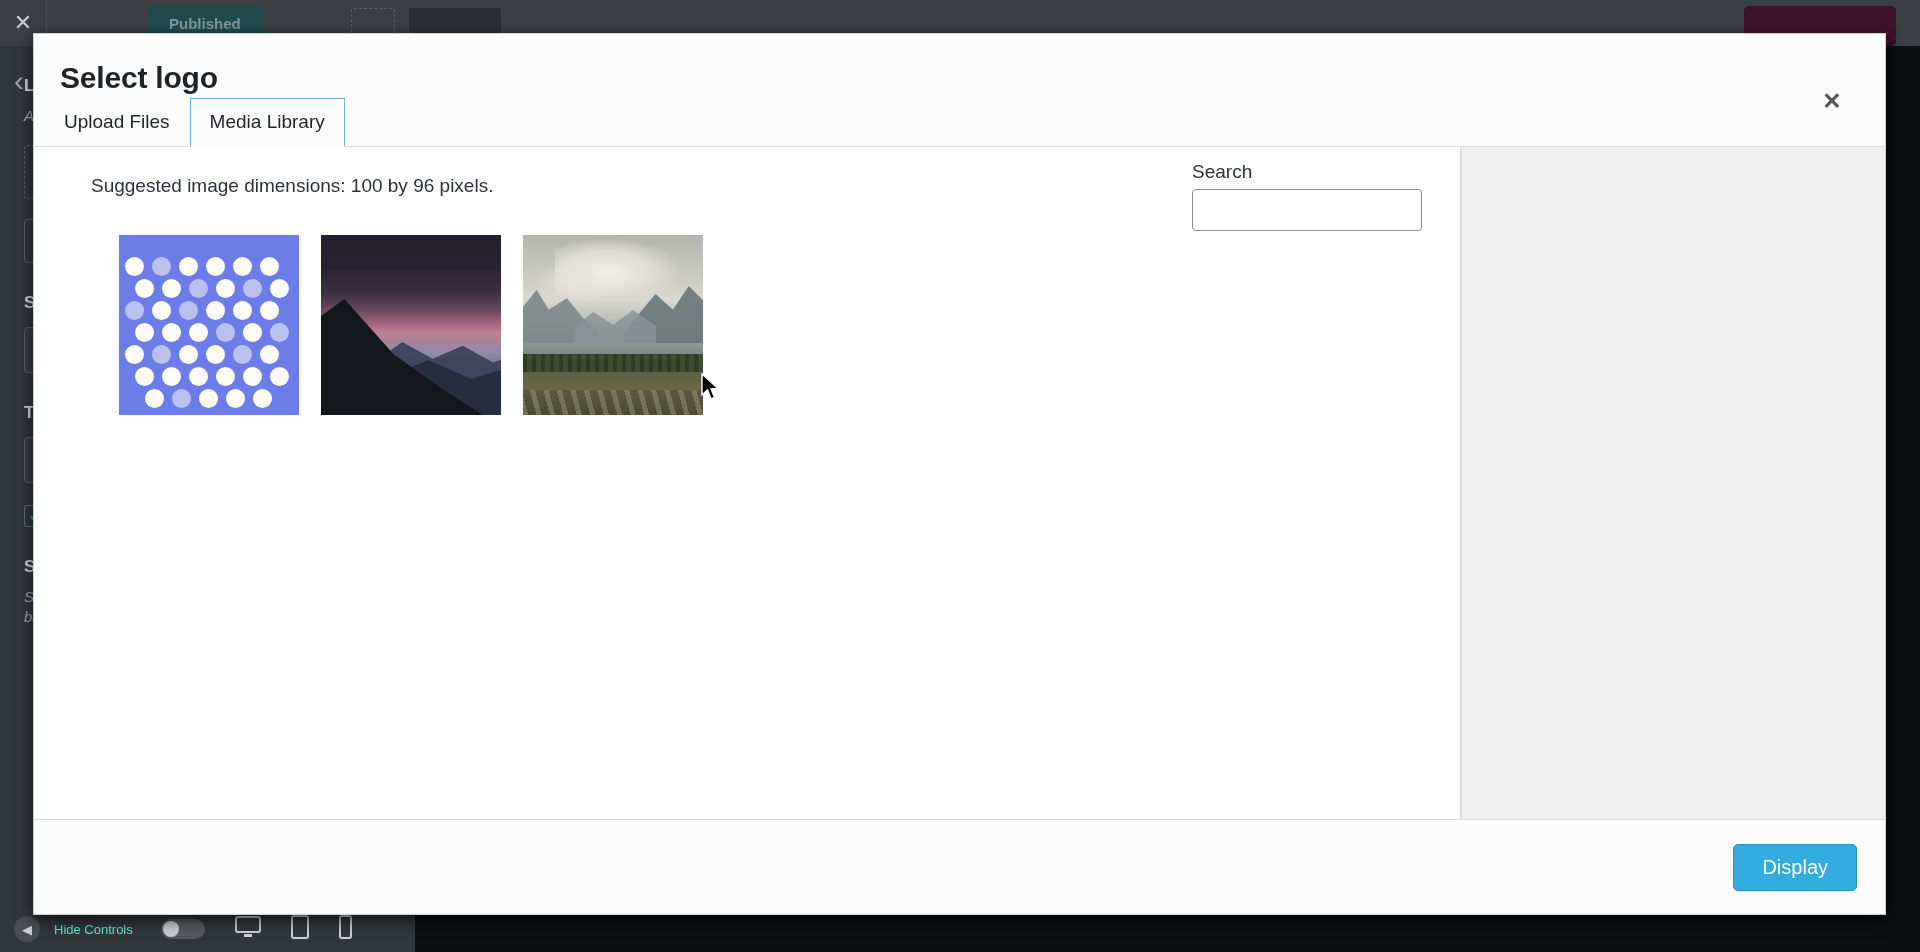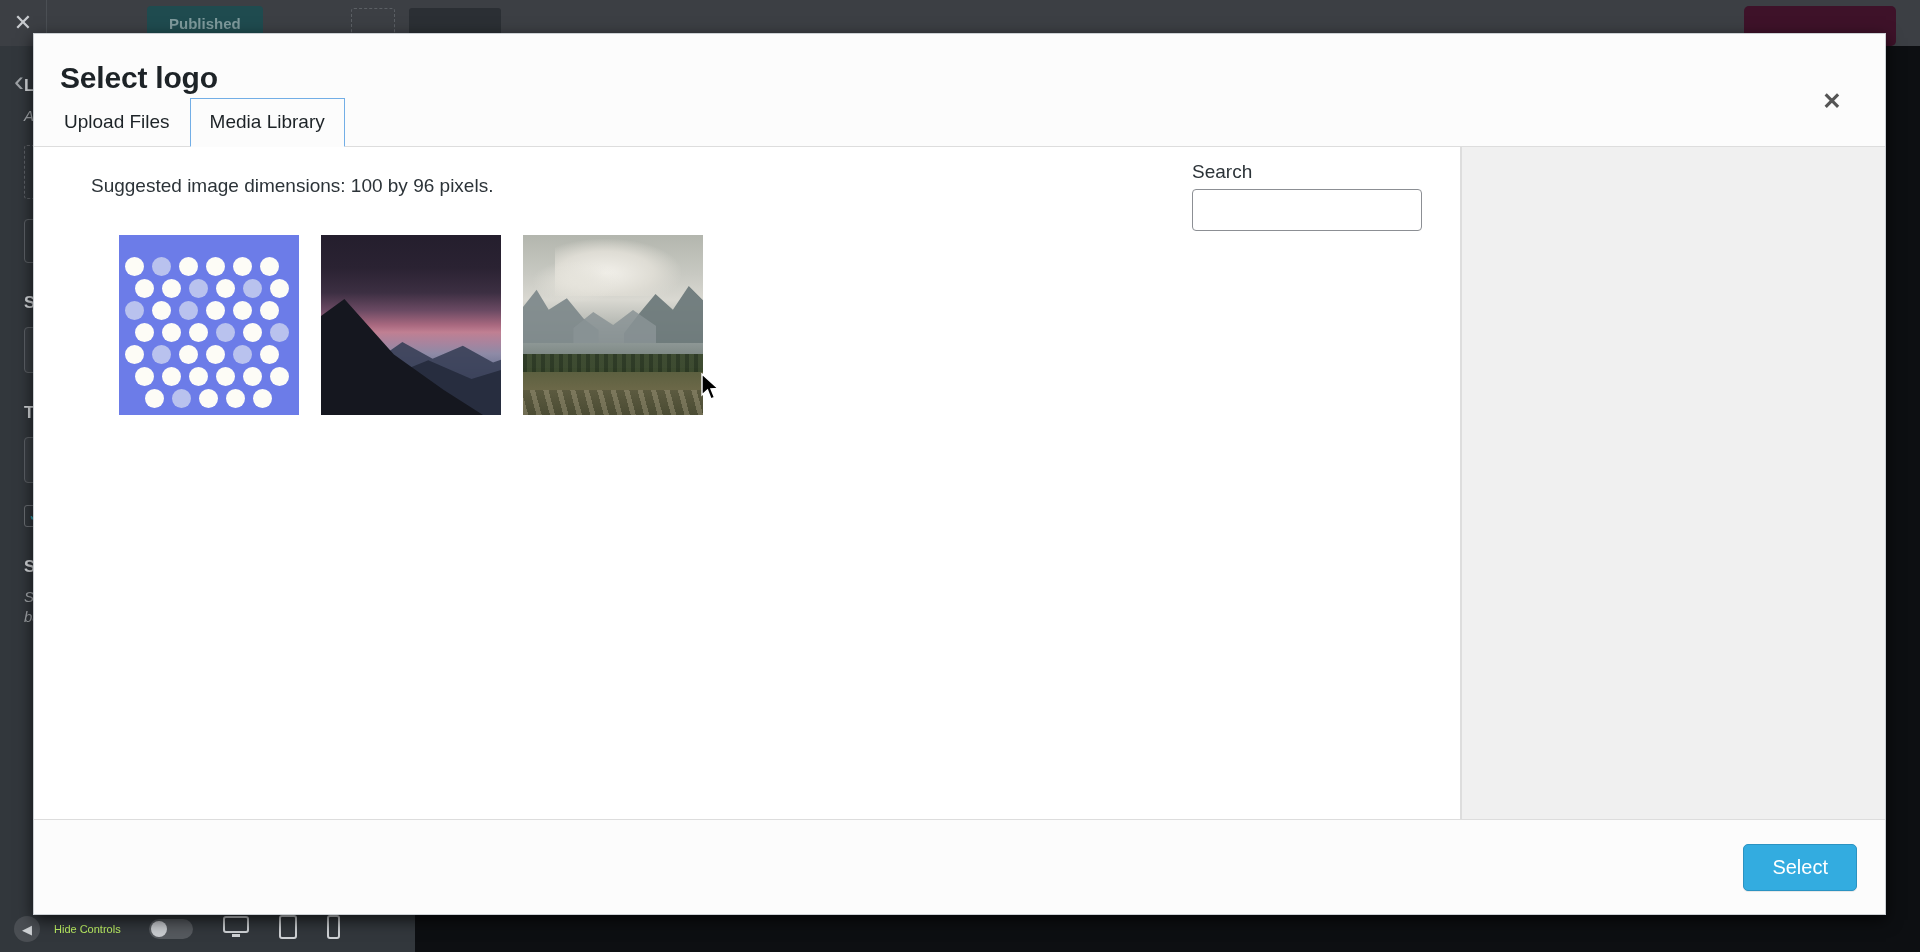--- a/index.html
+++ b/index.html
@@ -54,21 +54,21 @@
                    color:#2e9fb0; font-size:16px; display:flex;align-items:center;justify-content:center;}
 
   #wp-bottombar {
     position: absolute; left: 0; bottom: 0; width: 415px; height: 46px;
     background: #32373c; display: flex; align-items: center; padding: 0 14px; gap: 14px;
   }
   #wp-bottombar .bb-back {
     width: 26px; height: 26px; border-radius: 50%; background: #4a4e53; color:#cfd2d5;
     display:flex;align-items:center;justify-content:center;font-size:13px;
   }
-  #wp-bottombar .bb-label { font-size: 11px; color: #bef264; }
+  #wp-bottombar .bb-label { font-size: 13px; color: #5eead4; }
   #wp-bottombar .bb-toggle {
     margin-left: 14px; width: 44px; height: 20px; border-radius: 10px; background: #55595e; position: relative;
   }
   #wp-bottombar .bb-toggle:before {
     content:""; position:absolute; left:2px; top:2px; width:16px;height:16px;border-radius:50%;background:#c9ccd0;
   }
   #wp-bottombar .dev { margin-left: 16px; color: #cfd2d5; }
   #wp-preview { position: absolute; left: 415px; top: 46px; right: 0; bottom: 0; background: #0d0f12; }
 
   
@@ -348,19 +348,19 @@
           <div class="rocks"></div>
         </div>
 
       </div>
     </div>
 
     <div id="media-sidebar"></div>
   </div>
 
   <div id="modal-footer">
-    <button id="select-button">Select</button>
+    <button id="select-button">Display</button>
   </div>
 </div>
 
 <svg id="cursor" viewBox="0 0 22 28" style="left: 700px; top: 373px;">
   <path d="M2 1 L2 22 L7.5 17 L11 26 L14.5 24.5 L11 16 L18 15.5 Z" fill="#000" stroke="#fff" stroke-width="1.4"></path>
 </svg>
 
 </body></html>

